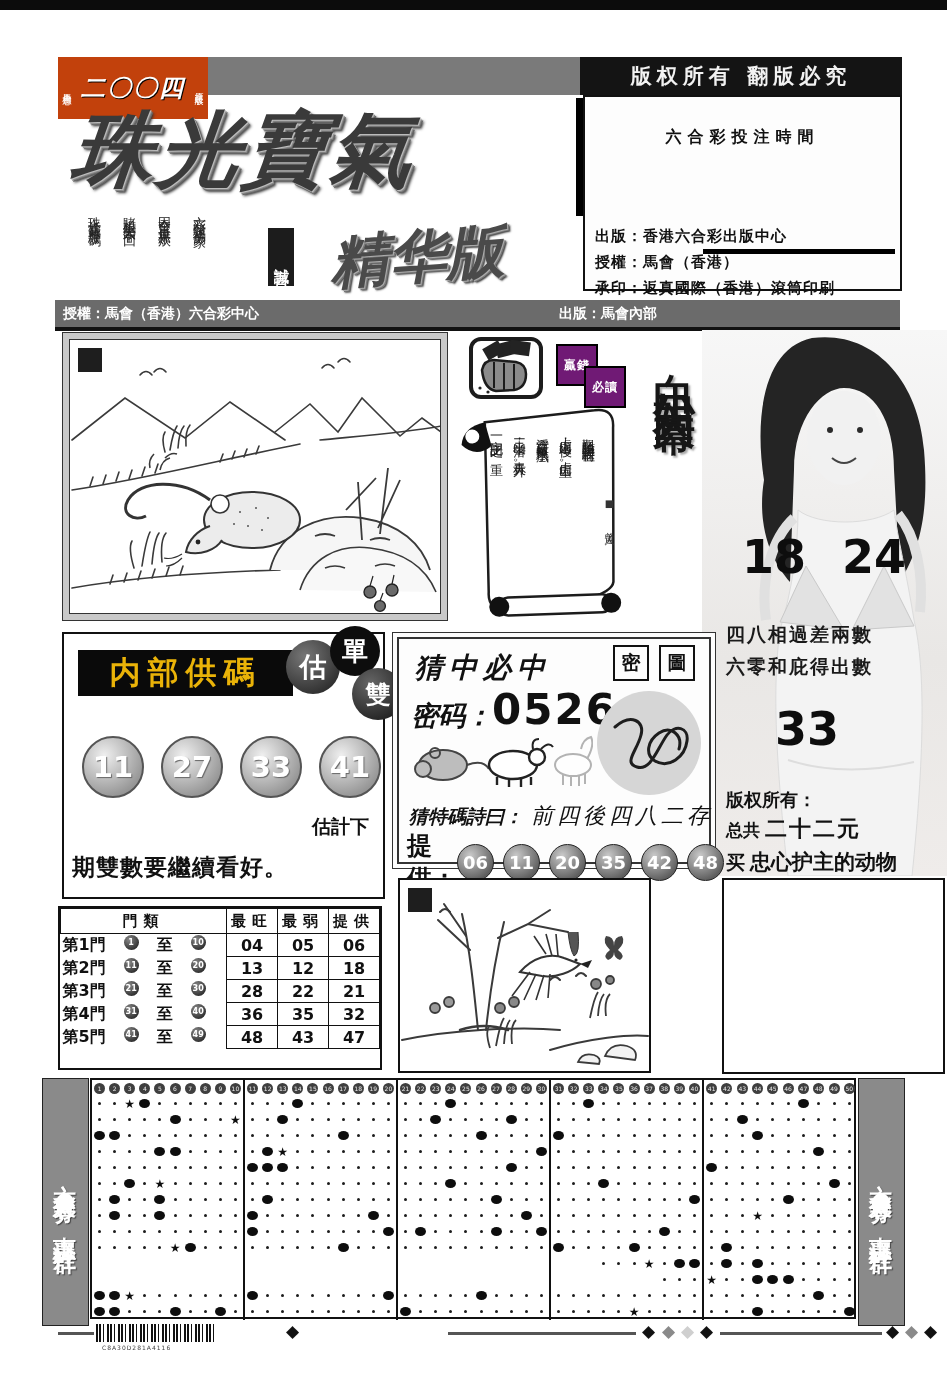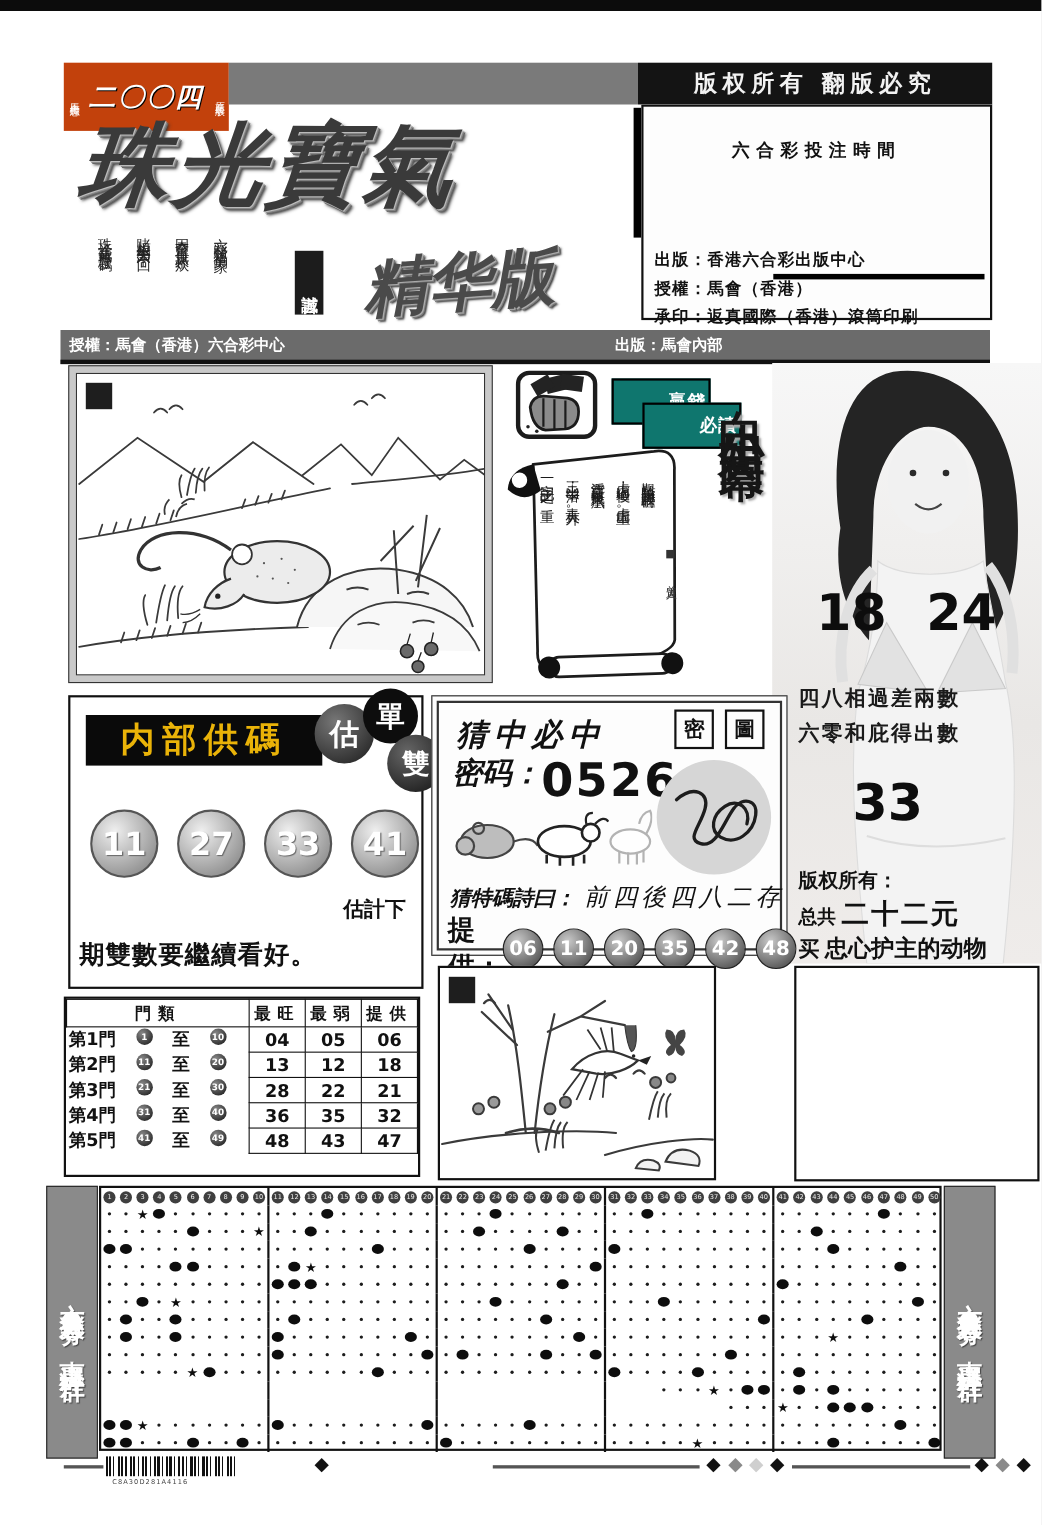--- a/index.html
+++ b/index.html
@@ -37,34 +37,34 @@
   .graybar{left:55px;top:300px;width:845px;height:27px;background:#6b6b6b;border-bottom:4px solid #111;
         color:#fff;font-size:14px;font-weight:bold;display:flex;align-items:center;}
   .graybar .l{margin-left:8px;}
   .graybar .r{margin-left:300px;}
 
   
   .illo{background:#c9c9c9;border:1px solid #333;padding:6px;box-sizing:border-box;}
   .illo .inner{width:100%;height:100%;background:#fff;border:1px solid #333;box-sizing:border-box;position:relative;overflow:hidden;}
   .cornerstamp{position:absolute;left:8px;top:8px;width:24px;height:24px;background:#1e1e1e;color:#fff;
         font-size:9px;display:flex;align-items:center;justify-content:center;}
-  .stamp2{position:absolute;width:38px;height:38px;background:#0f766e;color:#fff;font-weight:bold;
-        font-size:16px;display:flex;align-items:center;justify-content:center;letter-spacing:1px;border:2px solid #000;padding-left:48px;}
+  .stamp2{position:absolute;width:38px;height:38px;background:#701a75;color:#fff;font-weight:bold;
+        font-size:12px;display:flex;align-items:center;justify-content:center;letter-spacing:1px;border:2px solid #000;}
   .scrolltext{position:absolute;left:34px;top:30px;height:168px;display:flex;}
   .scol{writing-mode:vertical-rl;text-orientation:upright;font-family:"DejaVu Serif",serif;
         font-size:13px;letter-spacing:2px;color:#1a1a1a;margin-left:5px;}
   .scol.sig{font-size:10px;color:#333;margin-top:70px;}
   .baixj{left:648px;top:340px;width:54px;height:300px;font-size:42px;font-weight:bold;color:#161616;
         letter-spacing:10px;text-shadow:2px 2px 2px #aaa;}
   .photo{left:702px;top:330px;width:245px;height:546px;background:linear-gradient(180deg,#f7f7f7,#e9e7e5 60%,#efecea);overflow:hidden;}
   .bignum{font-size:46px;font-weight:bold;color:#0d0d0d;font-family:"DejaVu Sans",sans-serif;}
   .hint{width:222px;font-size:19px;font-weight:bold;font-family:"DejaVu Serif",serif;letter-spacing:2px;color:#1a1a1a;}
   .gift1{font-size:18px;font-weight:bold;}
   .gift2 .pre{font-size:17px;font-weight:bold;}
-  .gift2 .em{font-size:25px;font-weight:bold;letter-spacing:2px;}
+  .gift2 .em{font-size:22px;font-weight:bold;letter-spacing:2px;}
   .gift3 .pre{font-size:19px;font-weight:bold;}
   .gift3 .em{font-size:21px;font-weight:bold;}
   .rightbox{left:722px;top:878px;width:223px;height:196px;border:2px solid #111;background:#fff;box-sizing:border-box;}
 
   
   .internal{left:62px;top:632px;width:323px;height:267px;border:2px solid #111;box-sizing:border-box;background:#fff;}
   .intbanner{position:absolute;left:14px;top:16px;width:215px;height:46px;background:#0a0a0a;color:#eab308;
         font-size:31px;font-weight:bold;letter-spacing:7px;display:flex;align-items:center;justify-content:center;}
   .sealc{position:absolute;border-radius:50%;display:flex;align-items:center;justify-content:center;font-weight:bold;}
   .seal-gu{left:222px;top:6px;width:54px;height:54px;background:radial-gradient(circle at 35% 30%,#777,#1a1a1a);color:#fff;font-size:27px;}
@@ -78,21 +78,21 @@
   .intnote2{position:absolute;left:8px;top:218px;font-size:23px;font-weight:bold;letter-spacing:1px;}
 
   
   .guess{left:392px;top:632px;width:324px;height:237px;border:1px solid #333;box-sizing:border-box;background:#fdfdfd;
         box-shadow:inset 0 0 0 4px #fdfdfd,inset 0 0 0 6px #333;}
   .gtitle{position:absolute;left:22px;top:16px;font-size:28px;font-weight:bold;font-family:"DejaVu Serif",serif;
         font-style:italic;letter-spacing:6px;}
   .mitu{position:absolute;right:20px;top:12px;display:flex;gap:10px;}
   .mitu span{width:32px;height:32px;border:2px solid #111;display:flex;align-items:center;justify-content:center;
         font-size:19px;font-weight:bold;font-family:"DejaVu Serif",serif;}
-  .codeline{position:absolute;left:18px;top:52px;display:flex;align-items:flex-start;}
+  .codeline{position:absolute;left:18px;top:52px;display:flex;align-items:flex-end;}
   .codelabel{font-size:27px;font-weight:bold;font-family:"DejaVu Serif",serif;font-style:italic;}
   .codeval{font-size:42px;font-weight:bold;letter-spacing:2px;}
   .blob{position:absolute;left:204px;top:58px;width:104px;height:104px;border-radius:50%;background:#d6d6d6;}
   .poemline{position:absolute;left:16px;top:168px;display:flex;align-items:baseline;gap:8px;}
   .poemlabel{font-size:19px;font-weight:bold;font-family:"DejaVu Serif",serif;font-style:italic;}
   .poemtext{font-size:22px;font-family:"DejaVu Serif",serif;font-style:italic;letter-spacing:4px;}
   .provline{position:absolute;left:14px;top:196px;display:flex;align-items:center;}
   .provlabel{font-size:25px;font-weight:bold;font-family:"DejaVu Serif",serif;}
   .ball.small{width:35px;height:35px;margin-right:9px;background:radial-gradient(circle at 35% 30%,#c9c9c9,#5e5e5e 75%);
         border:1px solid #222;color:#fff;font-size:18px;}

